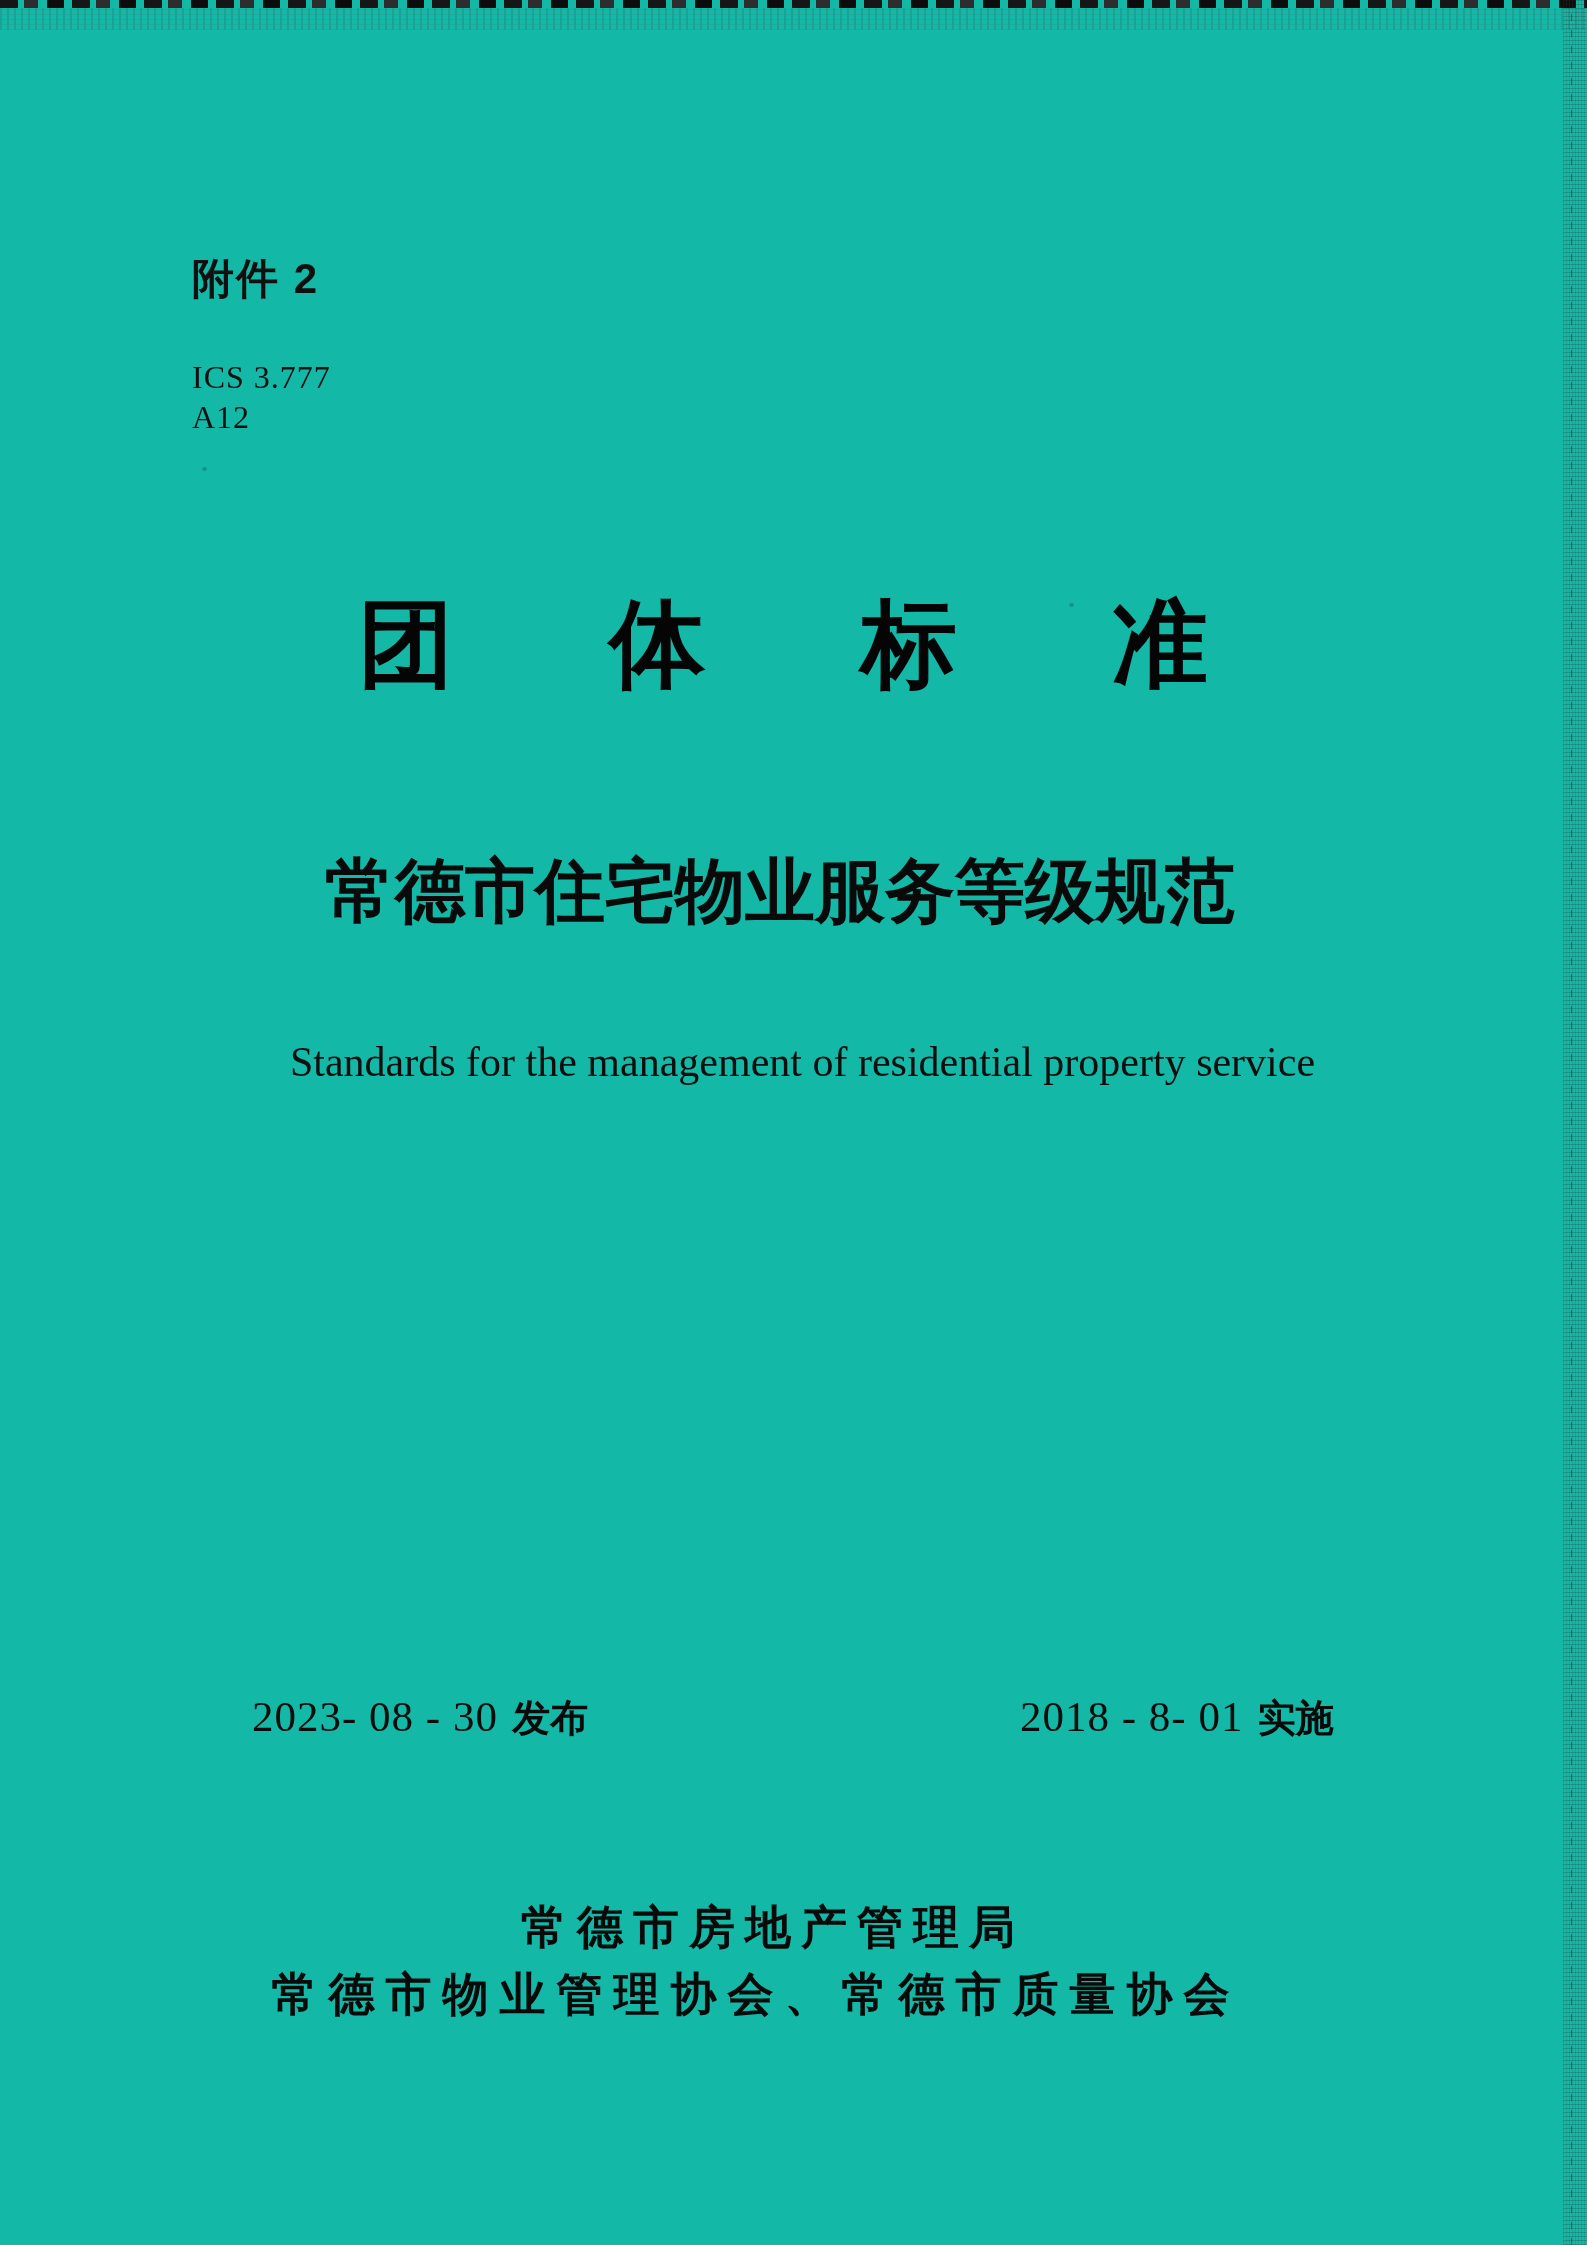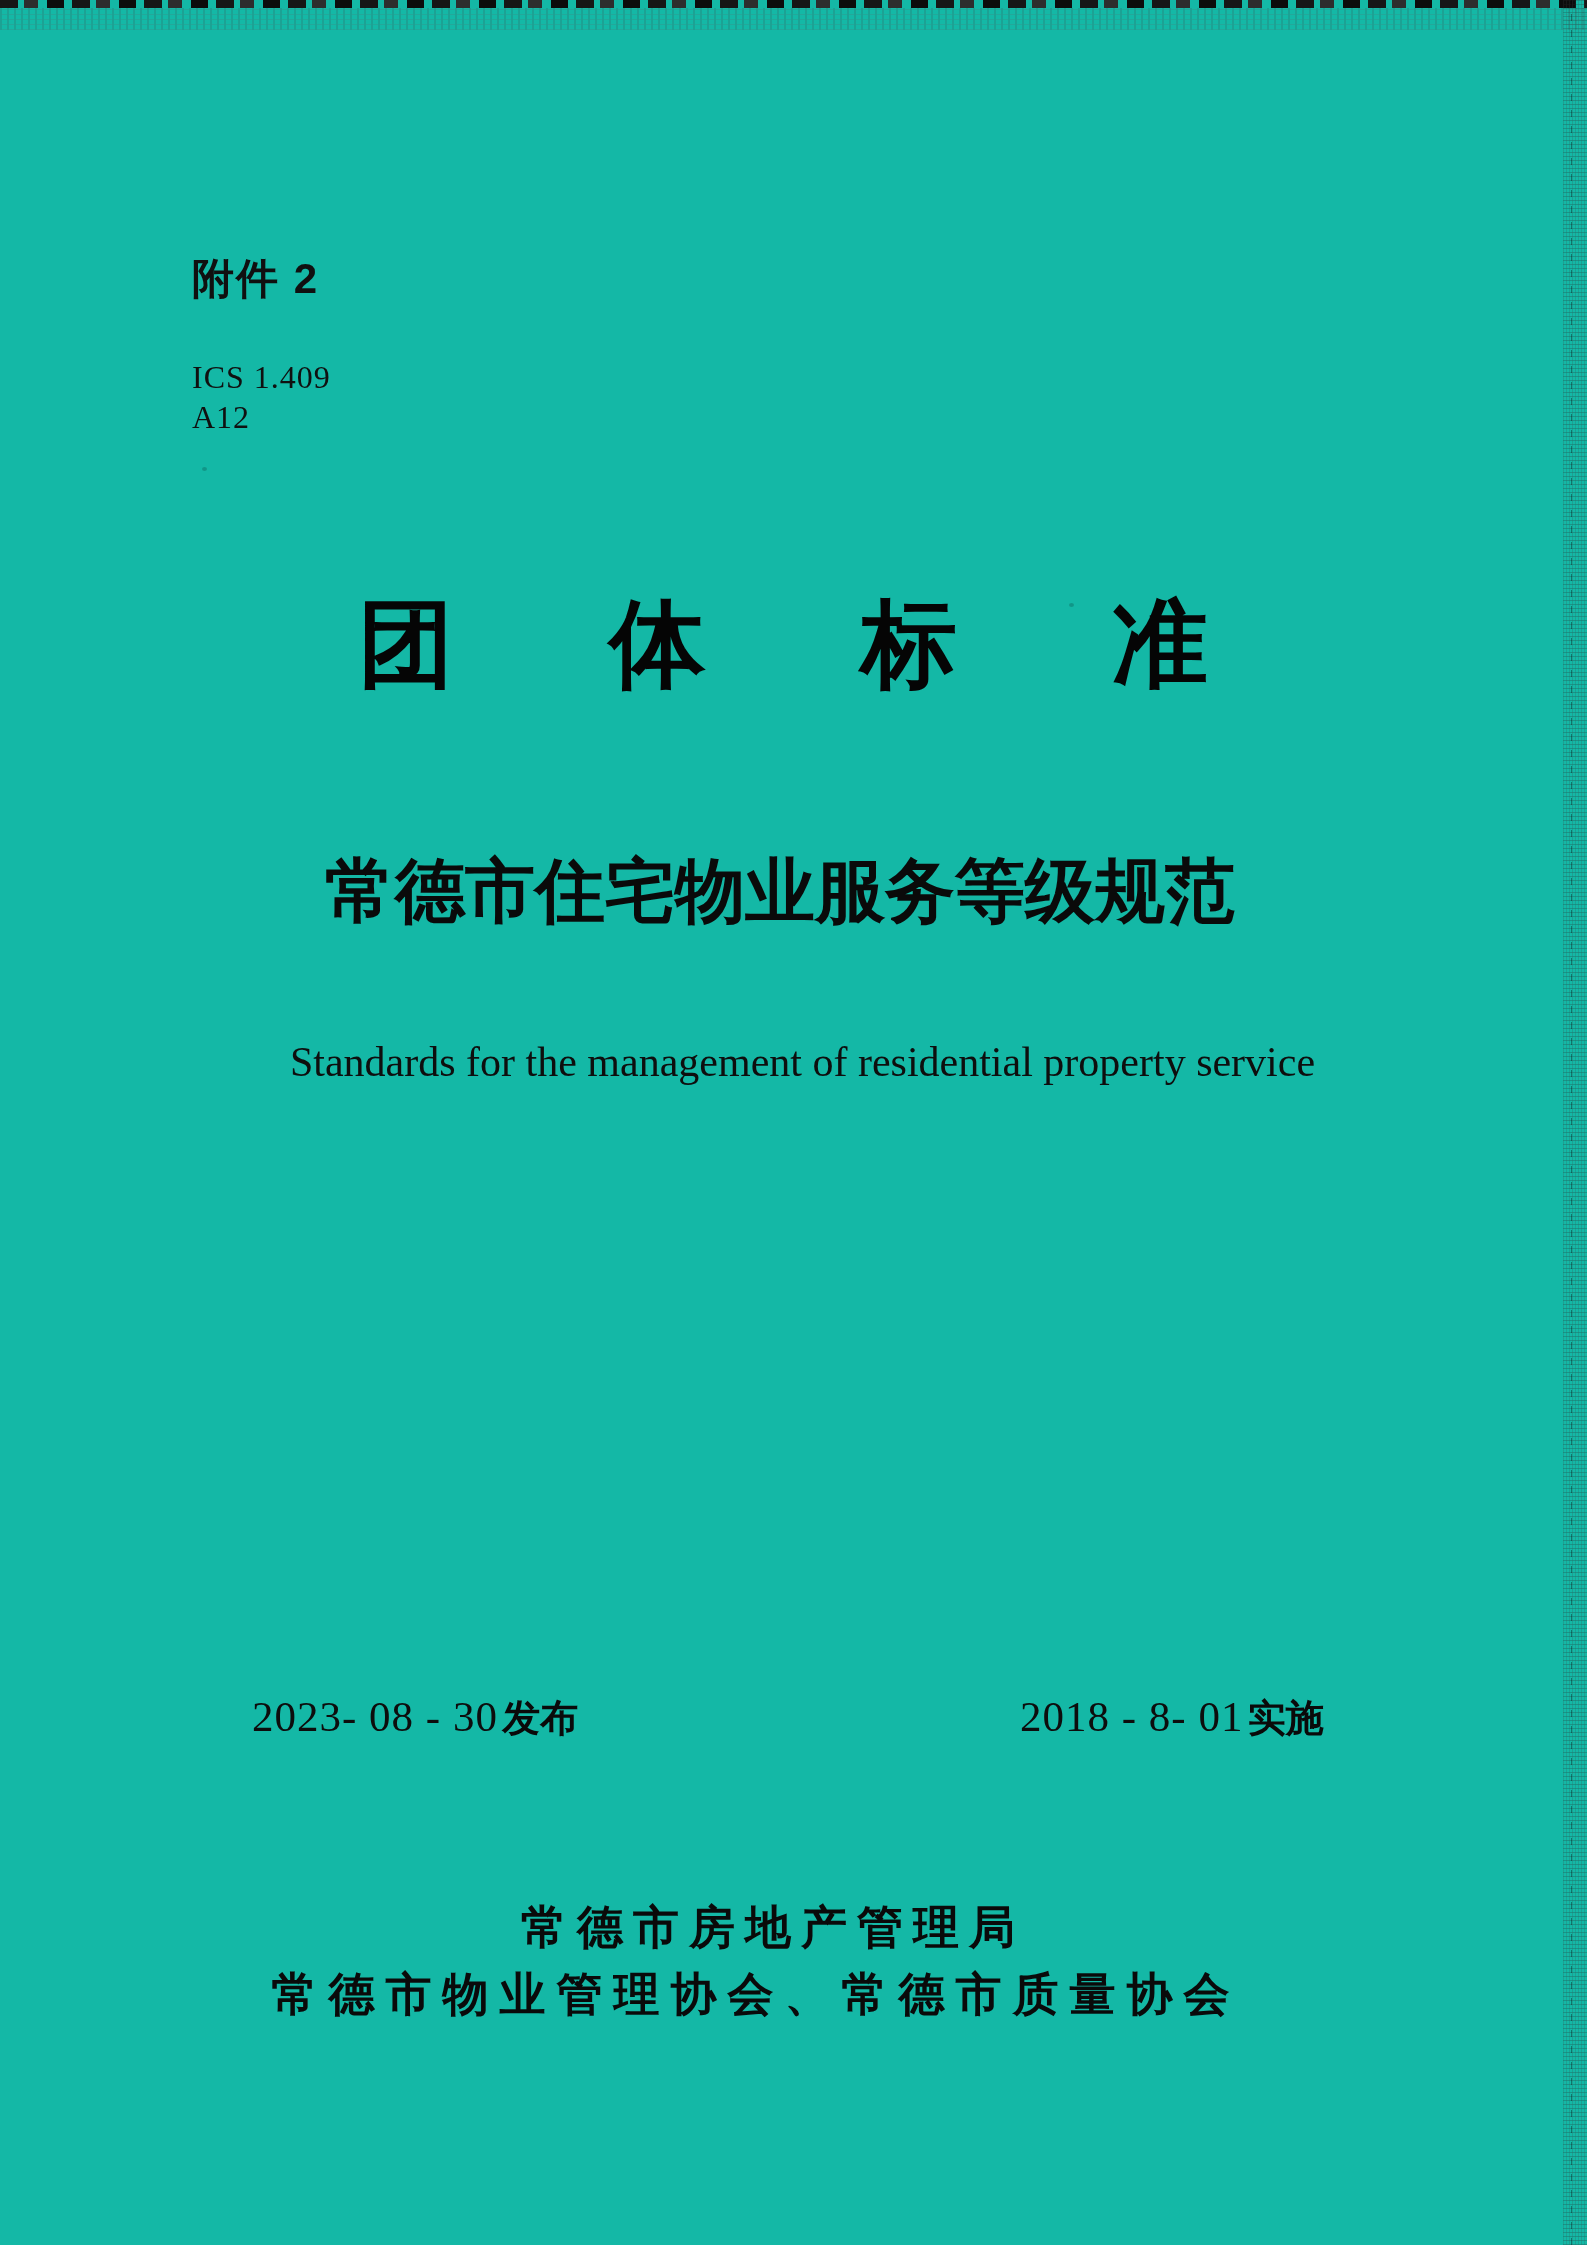--- a/index.html
+++ b/index.html
@@ -80,21 +80,21 @@
 
   
   .date-item { position: absolute; top: 1692px; white-space: nowrap; }
   .date-issue { left: 252px; }
   .date-impl { left: 1020px; }
   .date-num {
     font-family: "Liberation Serif", serif;
     font-size: 43px; color: #0d0d0d; letter-spacing: 1px;
   }
   .date-label {
-    font-size: 38px; font-weight: 700; color: #0a0a0a; margin-left: 0;
+    font-size: 38px; font-weight: 700; color: #0a0a0a; margin-left: 10px;
   }
 
   
   .issuer1 {
     position: absolute; top: 1903px; left: 0; width: 1506px;
     text-align: center;
     font-size: 46px; line-height: 1.05; font-weight: 700; color: #0a0a0a;
     letter-spacing: 10px;
     padding-left: 20px;
   }
@@ -111,21 +111,21 @@
 <div class="page">
 
   <div class="scan-top"></div>
   <div class="scan-top-noise"></div>
   <div class="scan-right"></div>
   <div class="scan-right-line"></div>
   <div class="speck speck-a"></div>
   <div class="speck speck-b"></div>
 
   <div class="attachment">附件 2</div>
-  <div class="ics">ICS  1.409</div>
+  <div class="ics">ICS  3.777</div>
   <div class="class-code">A12</div>
 
   <div class="doc-title">
     <span>团</span>
     <span>体</span>
     <span>标</span>
     <span>准</span>
   </div>
 
   <div class="name-cn">常德市住宅物业服务等级规范</div>

